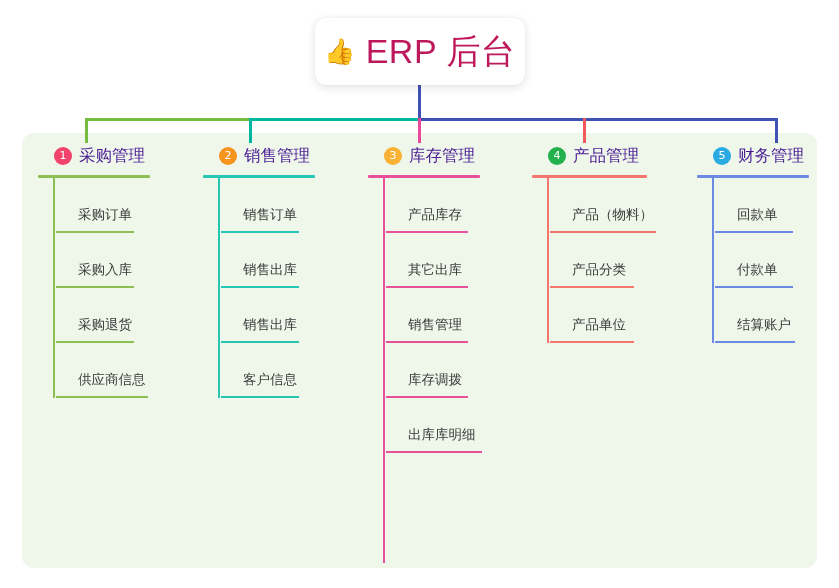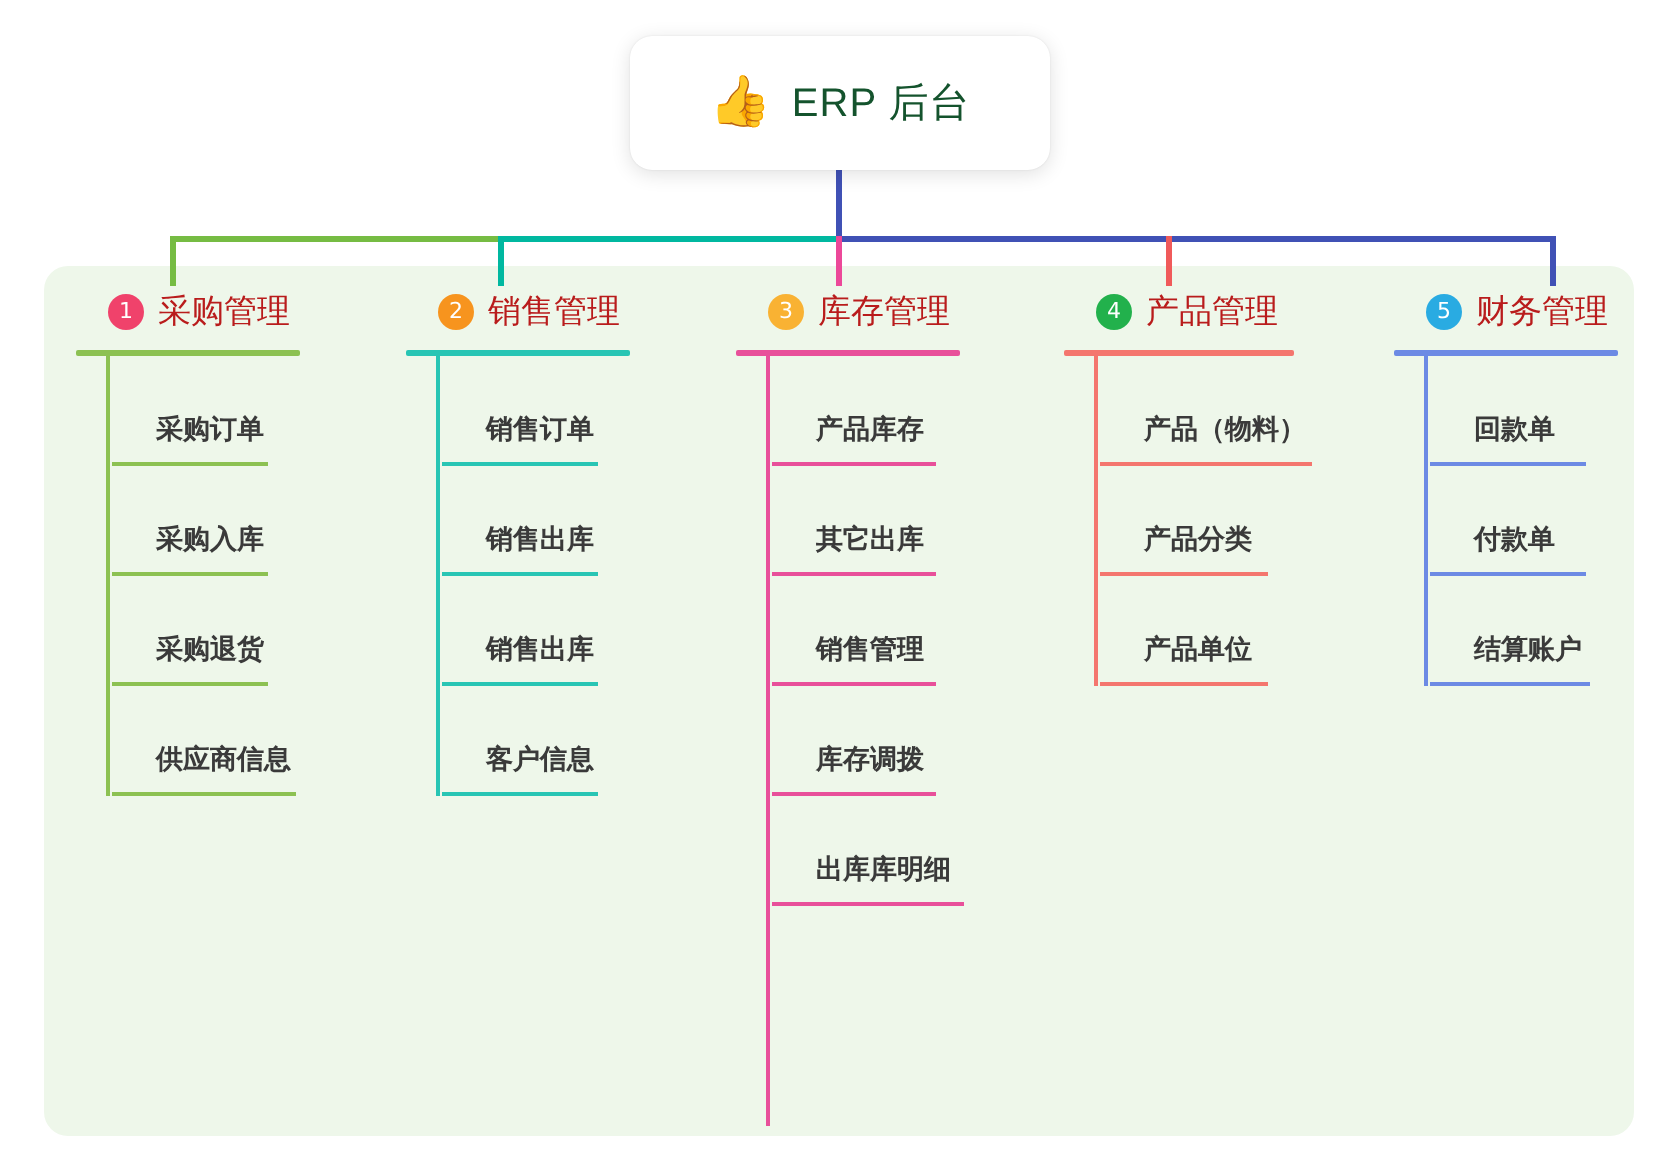--- a/index.html
+++ b/index.html
@@ -31,22 +31,22 @@
     justify-content: center;
     gap: 10px;
     z-index: 5;
   }
   #root-card .thumb {
     font-size: 25px;
     line-height: 1;
     color: #f2b233;
   }
   #root-card .root-title {
-    font-size: 20px;
-    color: #14532d;
+    font-size: 34px;
+    color: #be185d;
     letter-spacing: 0.5px;
     white-space: nowrap;
   }
 
   
   .conn {
     position: absolute;
     z-index: 2;
   }
 
@@ -81,35 +81,34 @@
     border-radius: 50%;
     color: #ffffff;
     font-size: 11px;
     line-height: 18px;
     text-align: center;
     flex: 0 0 auto;
     font-family: "DejaVu Sans", sans-serif;
   }
   .col-title {
     font-size: 16.5px;
-    color: #b91c1c;
+    color: #4c1d95;
     white-space: nowrap;
   }
   .head-rule {
     height: 3px;
     margin-top: 6px;
     border-radius: 1px;
   }
 
   
   .items {
     position: relative;
     margin-top: 0;
     padding-left: 18px;
-    font-weight: bold;
   }
   .trunk {
     position: absolute;
     left: 15px;
     top: 0;
     width: 2px;
   }
   .item {
     position: relative;
     height: 55px;

